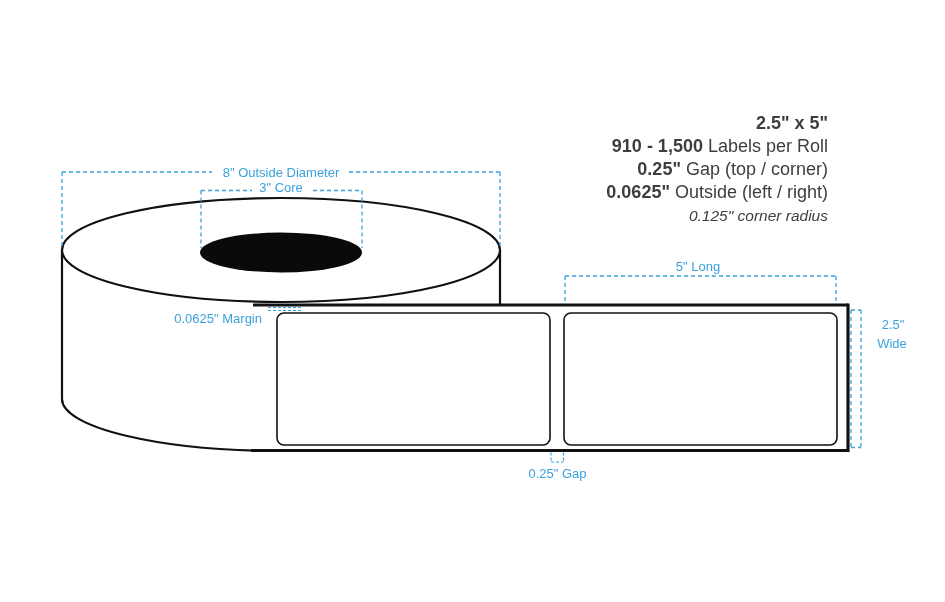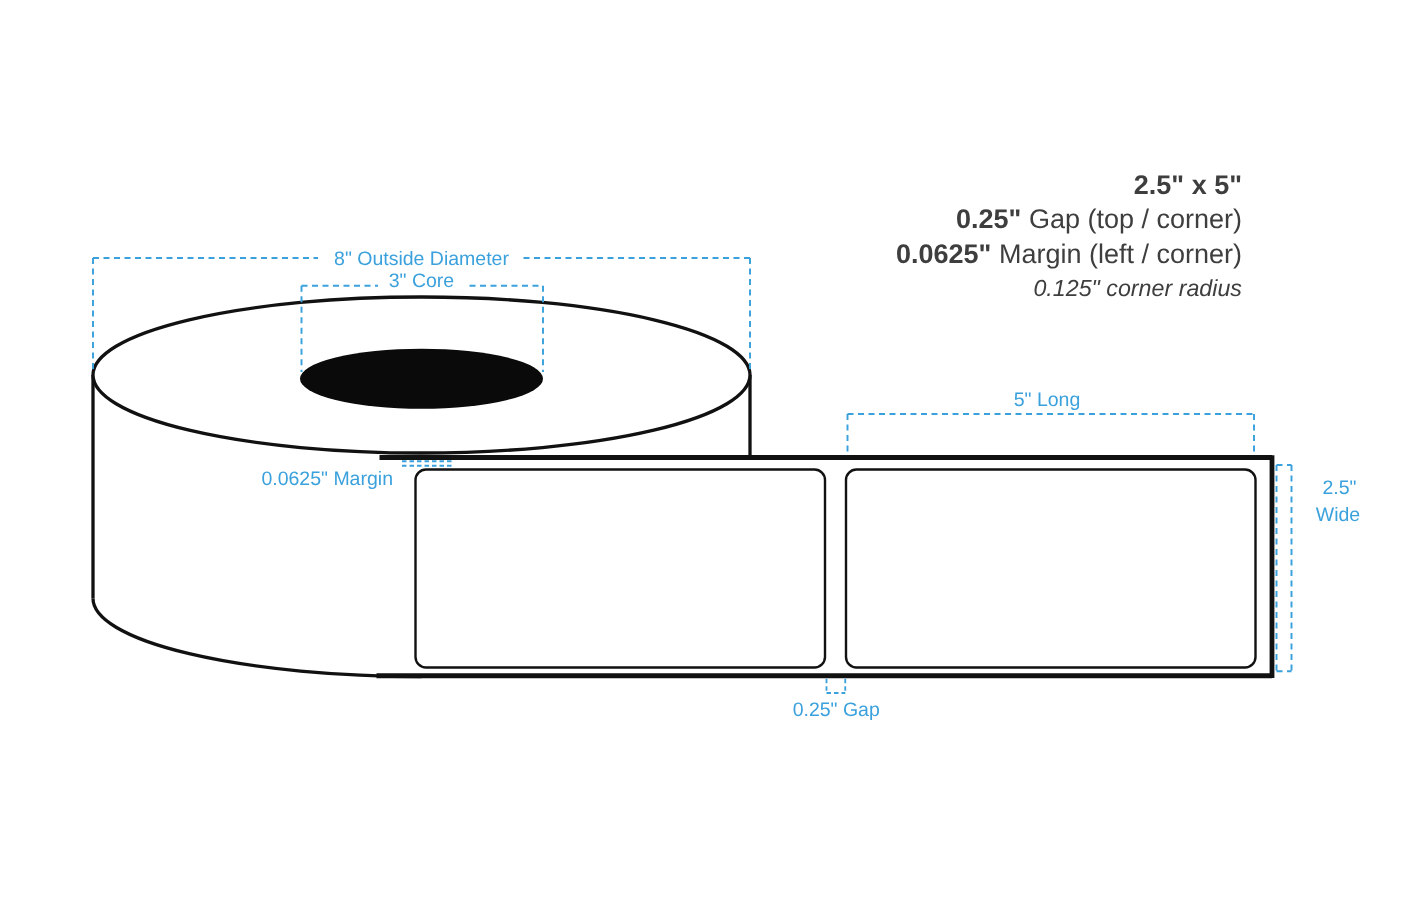--- a/index.html
+++ b/index.html
@@ -40,22 +40,23 @@
   .dash-fine { stroke: #3ba1dc; stroke-width: 1.2; fill: none; stroke-dasharray: 3 2; }
   .ink { stroke: #111111; fill: none; }
 </style>
 </head>
 <body>
 
 <div id="stage">
 
   <div class="spec-block">
     <span class="spec-line"><span class="spec-val">2.5" x 5"</span></span>
+    <span class="spec-line"><span class="spec-val">910 - 1,500</span><span> Labels per Roll</span></span>
     <span class="spec-line"><span class="spec-val">0.25"</span><span> Gap (top / corner)</span></span>
-    <span class="spec-line"><span class="spec-val">0.0625"</span><span> Margin (left / corner)</span></span>
+    <span class="spec-line"><span class="spec-val">0.0625"</span><span> Outside (left / right)</span></span>
     <span class="spec-line spec-italic">0.125" corner radius</span>
   </div>
 
   <svg width="945" height="602" viewBox="0 0 945 602">
 
     <path class="ink" stroke-width="2.2" d="M 62 399 A 219 52 0 0 0 281 451"></path>
     <path class="ink" stroke-width="2.2" d="M 62 250 L 62 399"></path>
     <path class="ink" stroke-width="2.2" d="M 500 250 L 500 304"></path>
     <ellipse cx="281" cy="250" rx="219" ry="52" fill="#ffffff" stroke="#111111" stroke-width="2.2"></ellipse>
     <ellipse cx="281" cy="252.5" rx="81" ry="20" fill="#0a0a0a"></ellipse>

